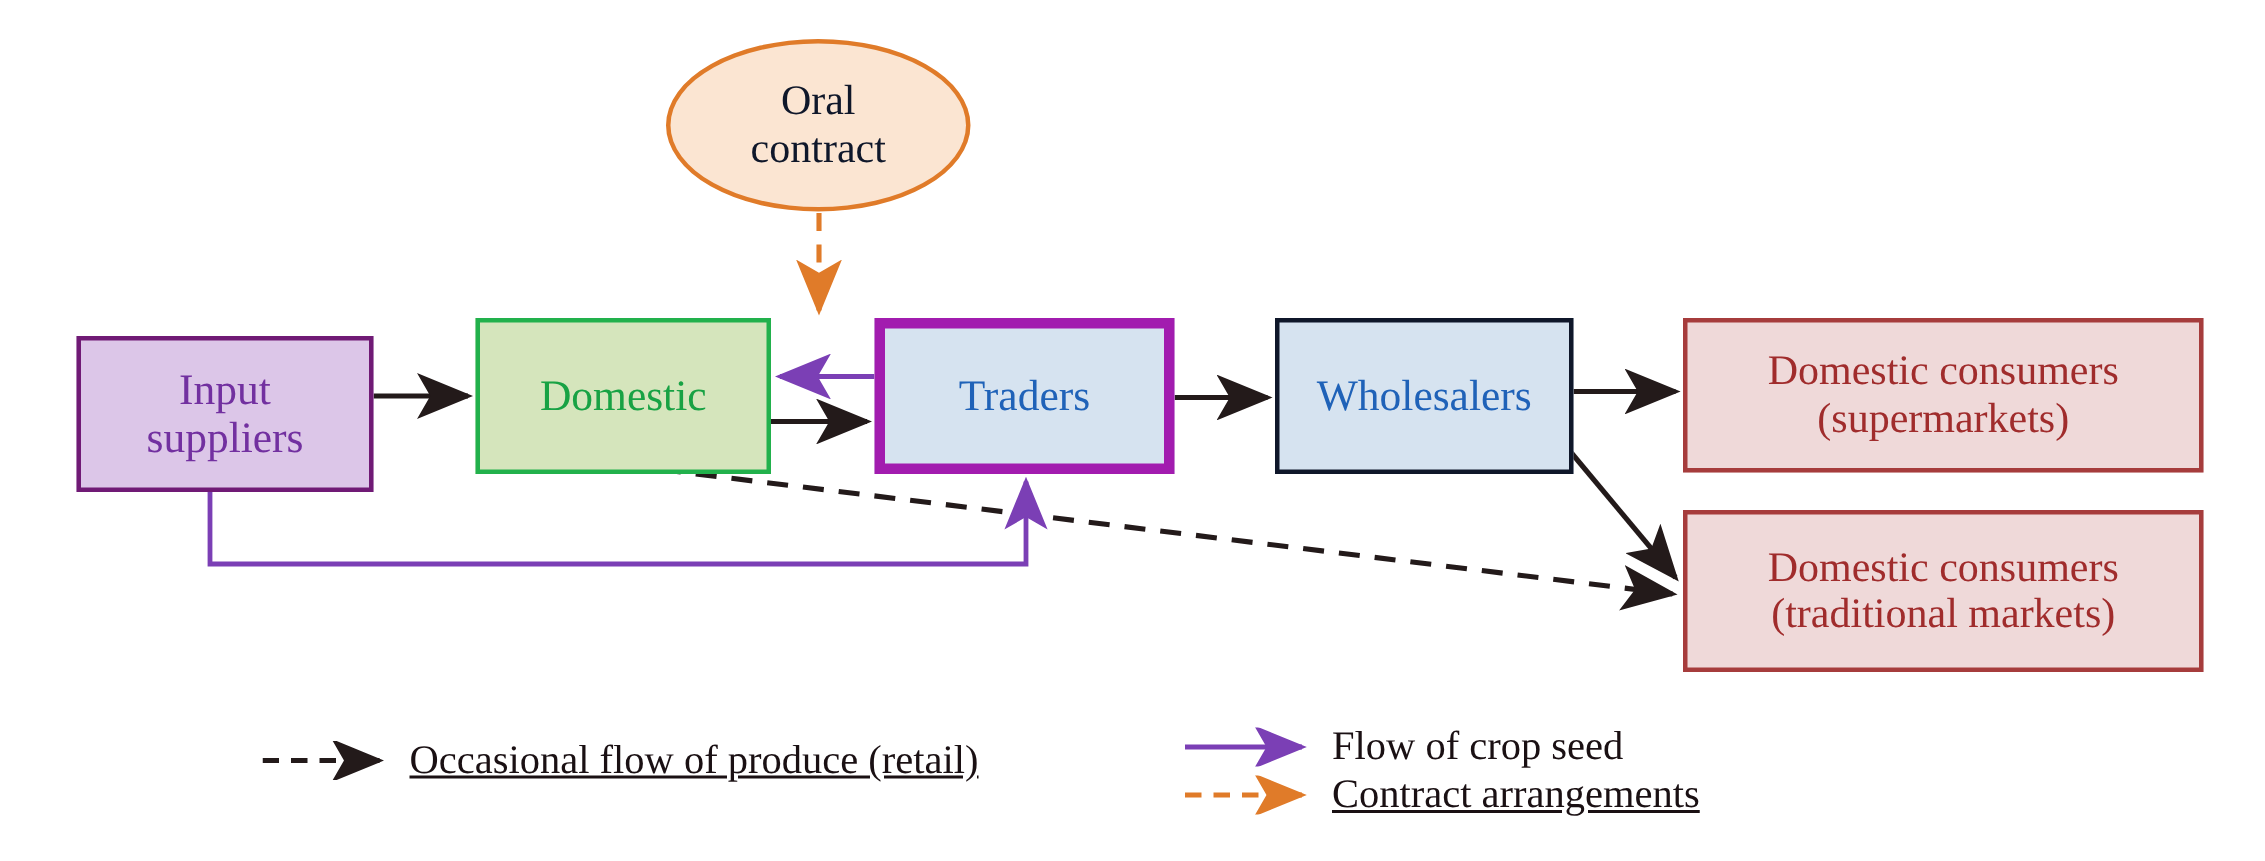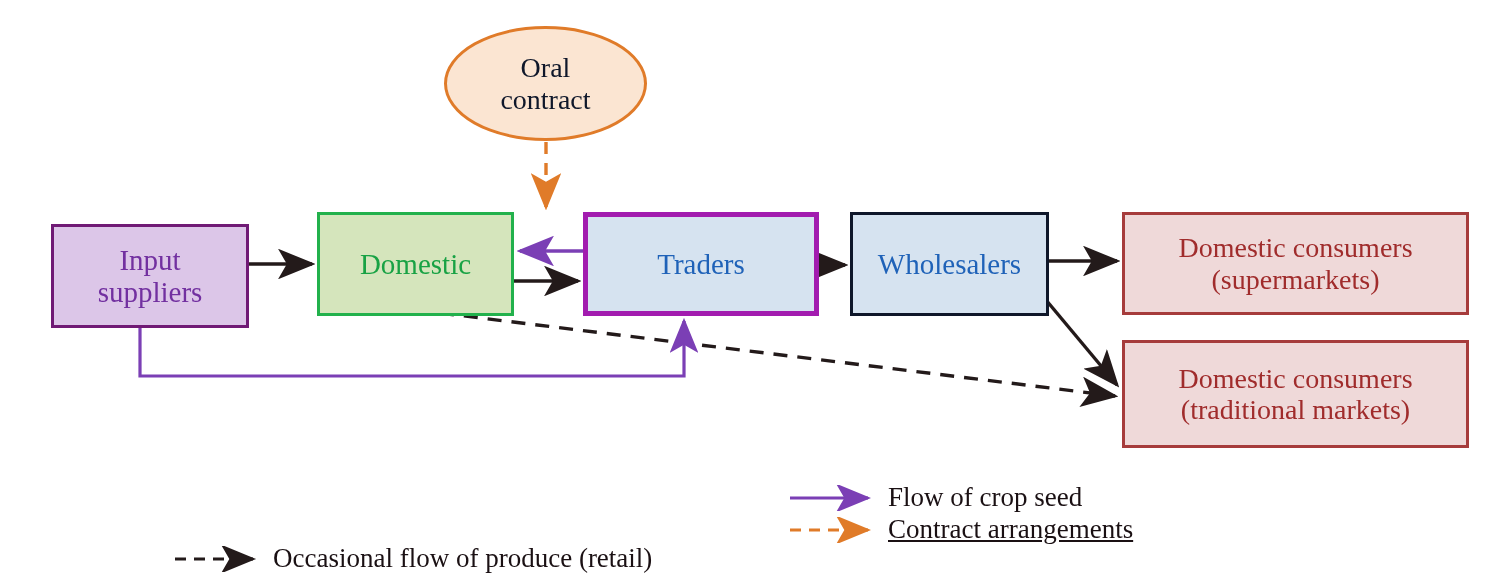--- a/index.html
+++ b/index.html
@@ -44,22 +44,22 @@
   
   #node-farmers {
     left: 317px; top: 212px; width: 197px; height: 104px;
     border: 3px solid #22b14c;
     background: #d5e5bc;
     color: #18a244;
     font-size: 29px;
   }
   
   #node-traders {
-    left: 583px; top: 212px; width: 236px; height: 104px;
-    border: 5px solid #a21caf;
+    left: 583px; top: 212px; width: 200px; height: 104px;
+    border: 7px solid #a21caf;
     background: #d6e3f0;
     color: #1f62b8;
     font-size: 29px;
   }
   
   #node-wholesalers {
     left: 850px; top: 212px; width: 199px; height: 104px;
     border: 3px solid #0f172a;
     background: #d6e3f0;
     color: #1f62b8;
@@ -101,21 +101,21 @@
   .legend-label {
     margin-left: 12px;
   }
   .legend-glyph {
     width: 86px;
     height: 26px;
     position: relative;
     flex: 0 0 86px;
   }
   #legend-primary   { left: 175px; top: 474px; }
-  #legend-occasional{ left: 175px; top: 543px; }
+  #legend-occasional{ left: 175px; top: 491px; text-decoration: underline; }
   #legend-seed      { left: 790px; top: 482px; text-align: center; }
   #legend-contract  { left: 790px; top: 514px; text-decoration: underline; }
 </style>
 </head>
 <body>
 
 <div id="canvas">
 
   <svg class="layer" viewBox="0 0 1510 574">
     <defs>

